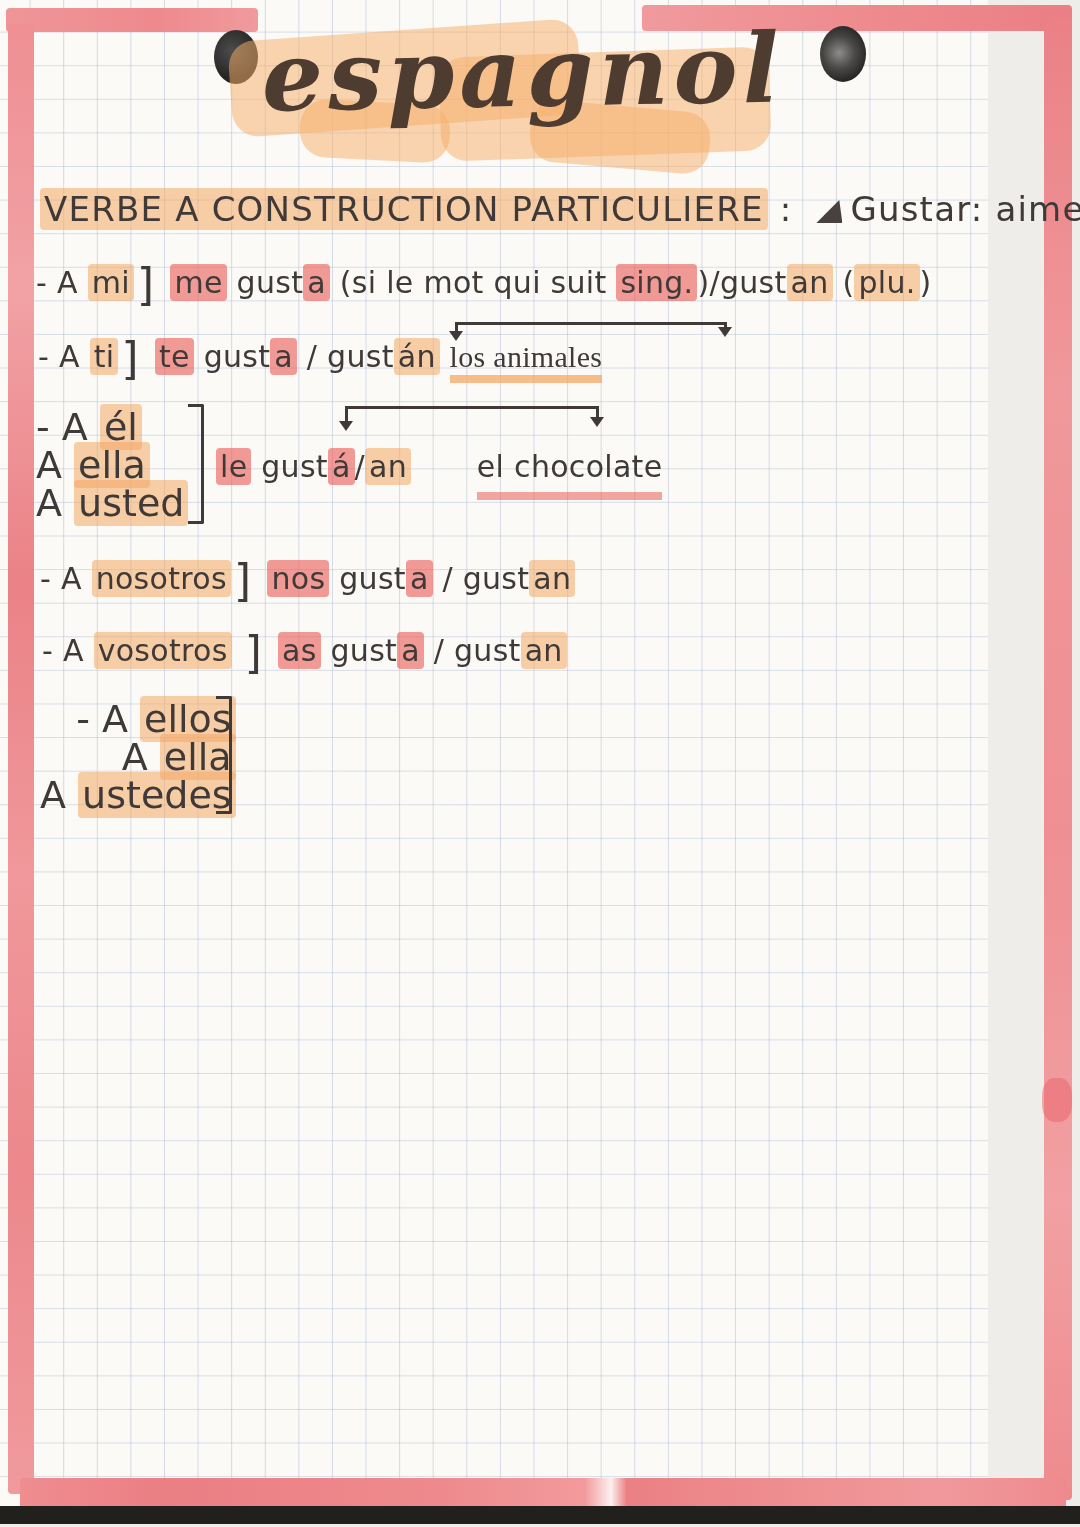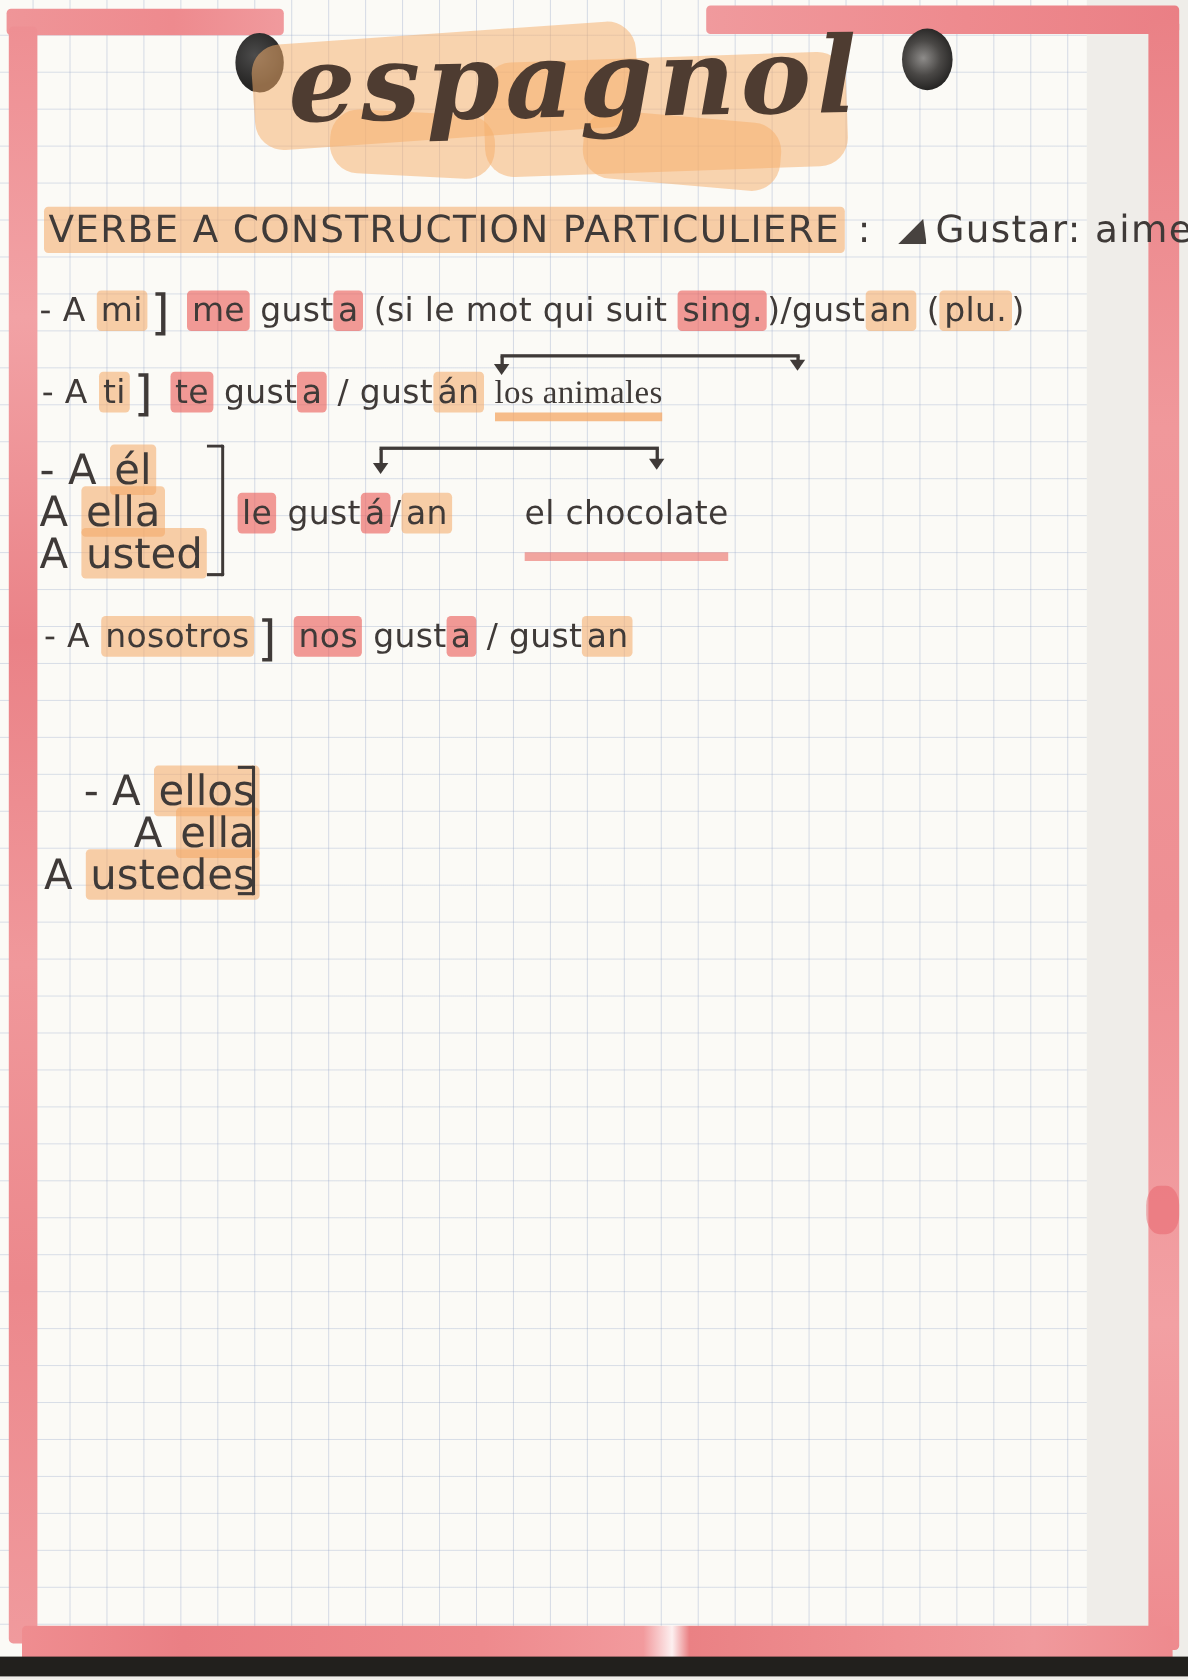--- a/index.html
+++ b/index.html
@@ -52,21 +52,21 @@
     font-family:"DejaVu Serif",serif;font-style:italic;font-weight:bold;
     font-size:96px;letter-spacing:5px;color:#4e3c31;
     transform:rotate(-1deg);
   }
   
   .row{position:absolute;white-space:nowrap;font-size:30px;line-height:42px;letter-spacing:.3px;}
   .hdr{font-size:34px;letter-spacing:1.2px;font-weight:500;}
   .hl-o{background:rgba(244,167,100,.55);border-radius:4px;padding:1px 4px;}
   .hl-p{background:rgba(234,94,88,.62);border-radius:4px;padding:1px 4px;}
   .ul-o{border-bottom:8px solid rgba(244,167,100,.75);padding-bottom:2px;font-family:Liberation Serif, serif;}
-  .ul-p{border-bottom:8px solid rgba(234,94,88,.55);padding-bottom:18px;margin-top:26px;}
+  .ul-p{border-bottom:8px solid rgba(234,94,88,.55);padding-bottom:8px;margin-top:26px;}
   .brkt{font-size:44px;font-family:"DejaVu Sans Mono",monospace;vertical-align:-7px;line-height:0;}
   .tri{display:inline-block;width:26px;height:23px;background:#47423f;
     clip-path:polygon(88% 0, 0 100%, 100% 100%);margin:0 8px 0 12px;vertical-align:-2px;}
   
   .grow{font-size:38px;line-height:38px;white-space:nowrap;}
   .gbracket{position:absolute;width:13px;border:3px solid #3f3a38;border-left:none;border-radius:0 2px 2px 0;}
   
   .agree{position:absolute;border-top:3px solid #3f3a38;}
   .agree .drop{position:absolute;top:-1px;width:3px;background:#3f3a38;}
   .agree .drop.l{left:0;}
@@ -158,20 +158,29 @@
 
   <div class="row" style="left:40px;top:558px;text-align:center;">
     <span>- A</span>
     <span class="hl-o">nosotros</span><span class="brkt">]</span>
     <span class="hl-p">nos</span>
     <span>gust</span><span class="hl-p">a</span>
     <span>/</span>
     <span>gust</span><span class="hl-o">an</span>
   </div>
 
+  <div class="row" style="left:42px;top:630px;">
+    <span>- A</span>
+    <span class="hl-o">vosotros</span>
+    <span class="brkt">]</span>
+    <span class="hl-p">as</span>
+    <span>gust</span><span class="hl-p">a</span>
+    <span>/</span>
+    <span>gust</span><span class="hl-o">an</span>
+  </div>
 
   <div class="group" style="position:absolute;left:40px;top:700px;text-align:right;">
     <div class="grow">
       <span>- A</span>
       <span class="hl-o">ellos</span>
     </div>
     <div class="grow">
       <span>A</span>
       <span class="hl-o">ella</span>
     </div>

